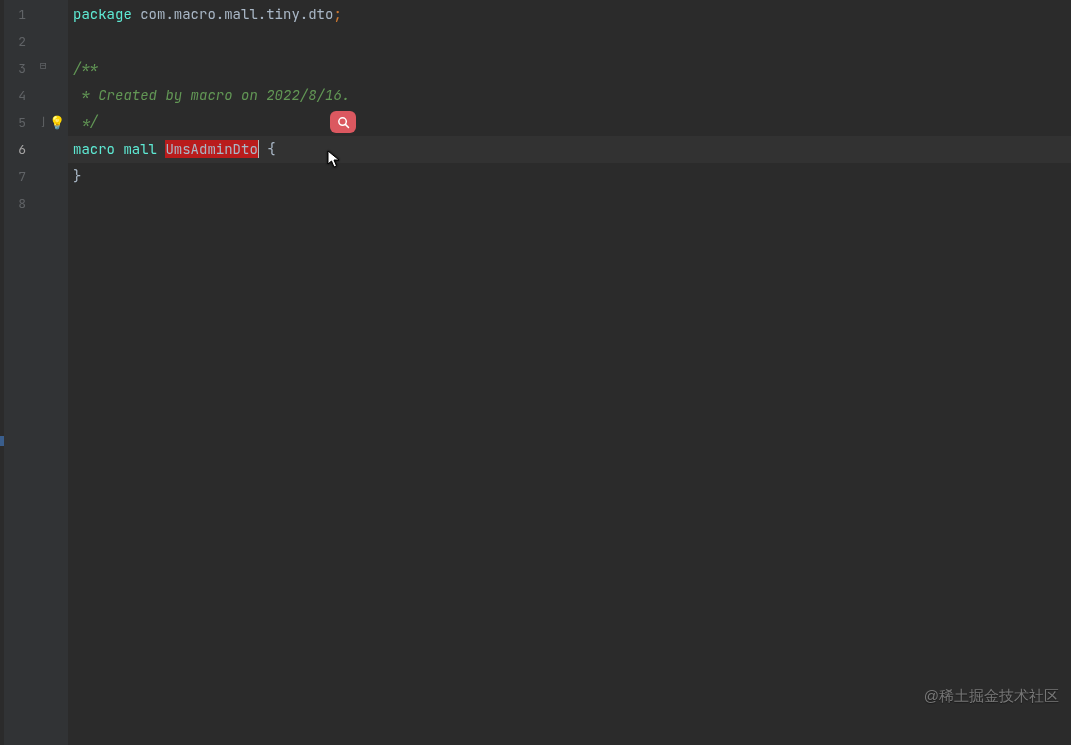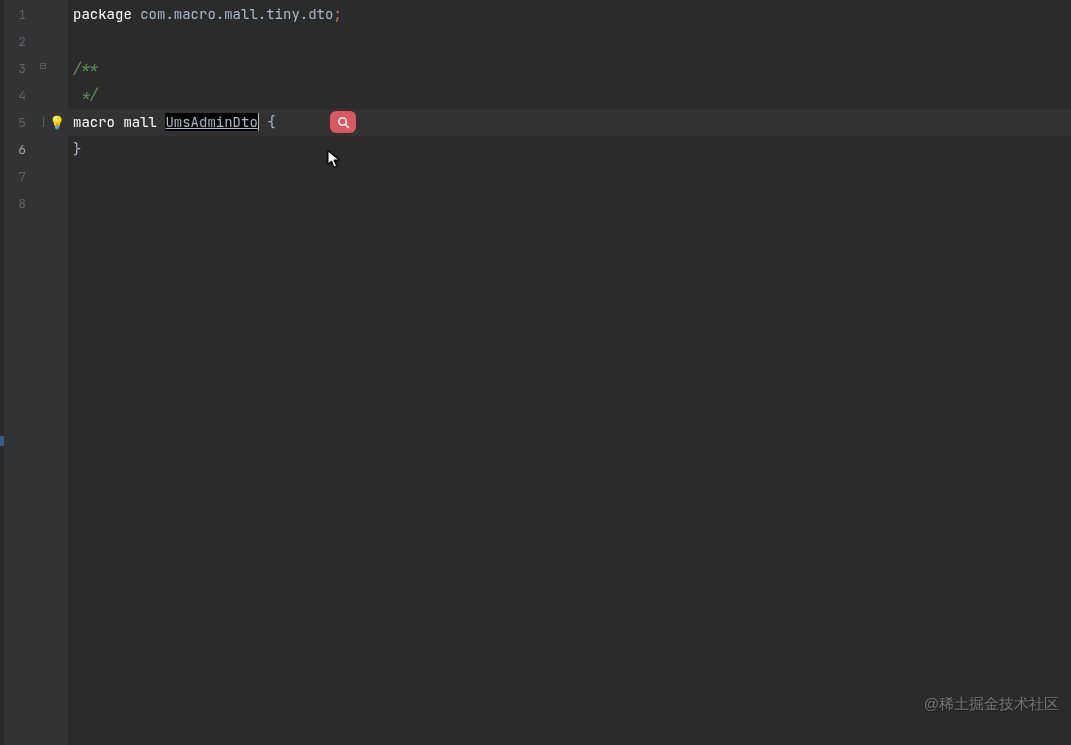--- a/index.html
+++ b/index.html
@@ -9,33 +9,33 @@
   .left-mark { position:absolute; left:0; top:436px; width:4px; height:10px; background:#3a5e8c; }
   .gutter { width:32px; background:#313335; color:#606366; font-size:13px; line-height:27px; text-align:right; padding-right:10px; padding-top:1px; user-select:none; flex-shrink:0; }
   .gutter .line-num { height:27px; }
   .gutter .line-num.active { color:#a4a3a3; }
   .fold-strip { width:32px; background:#313335; position:relative; flex-shrink:0; }
   .fold-icon { position:absolute; left:4px; color:#606366; font-size:11px; line-height:1; user-select:none; }
   .bulb { position:absolute; left:13px; top:114px; font-size:13px; }
   .code-area { flex:1; background:#2b2b2b; position:relative; font-size:14px; line-height:27px; padding-top:1px; }
   .code-line { height:27px; white-space:pre; color:#a9b7c6; padding-left:5px; position:relative; }
   .code-line.current { background:#323232; }
-  .kw { color:#ffffff; }
+  .kw { color:#5eead4; }
   .pkg { color:#a9b7c6;text-align:center; }
   .semi { color:#cc7832; }
   .doc { color:#629755; font-style:italic; }
   .cls { color:#a9b7c6; }
-  .sel { background:#000000;text-decoration:underline; }
+  .sel { background:#b91c1c; }
   .caret { border-right:1.5px solid #bbbbbb; }
   .brace { color:#a9b7c6; }
   .search-badge { position:absolute; left:262px; top:111px; width:26px; height:22px; background:#db5860; border-radius:6px; display:flex; align-items:center; justify-content:center; color:#fff; }
   .search-badge svg { width:15px; height:15px; }
   .cursor-ptr { position:absolute; left:259px; top:150px; width:14px; height:18px; pointer-events:none; }
   .cursor-ptr svg { width:14px; height:18px; filter:drop-shadow(0 0 1px #000); }
-  .watermark { position:absolute; right:12px; bottom:28px; color:#8f8f8f; font-family:"PingFang SC","Microsoft YaHei",sans-serif; font-size:15px; opacity:.75; user-select:none; text-shadow:0 1px 1px rgba(0,0,0,.6); }
+  .watermark { position:absolute; right:12px; bottom:36px; color:#8f8f8f; font-family:"PingFang SC","Microsoft YaHei",sans-serif; font-size:15px; opacity:.75; user-select:none; text-shadow:0 1px 1px rgba(0,0,0,.6); }
 </style>
 </head>
 <body>
 
 <div class="editor">
   <div class="left-bar">
     <div class="left-mark"></div>
   </div>
 
   <div class="gutter">
@@ -52,20 +52,21 @@
   <div class="fold-strip">
     <div class="fold-icon" style="top:60px;">⊟</div>
     <div class="fold-icon" style="top:116px;">⌋</div>
     <span class="bulb">💡</span>
   </div>
 
   <div class="code-area">
     <div class="code-line"><span class="kw">package</span><span> </span><span class="pkg">com.macro.mall.tiny.dto</span><span class="semi">;</span></div>
     <div class="code-line"></div>
     <div class="code-line"><span class="doc">/**</span></div>
+    <div class="code-line"><span class="doc"> * Created by macro on 2022/8/16.</span></div>
     <div class="code-line"><span class="doc"> */</span></div>
     <div class="code-line current"><span class="kw">macro</span><span> </span><span class="kw">mall</span><span> </span><span class="cls sel caret">UmsAdminDto</span><span> </span><span class="brace">{</span></div>
     <div class="code-line"><span class="brace">}</span></div>
     <div class="code-line"></div>
 
     <div class="search-badge">
       <svg viewBox="0 0 24 24" fill="none" stroke="white" stroke-width="2.4" stroke-linecap="round">
         <circle cx="10.5" cy="10.5" r="6"></circle>
         <line x1="15" y1="15" x2="20" y2="20"></line>
       </svg>

